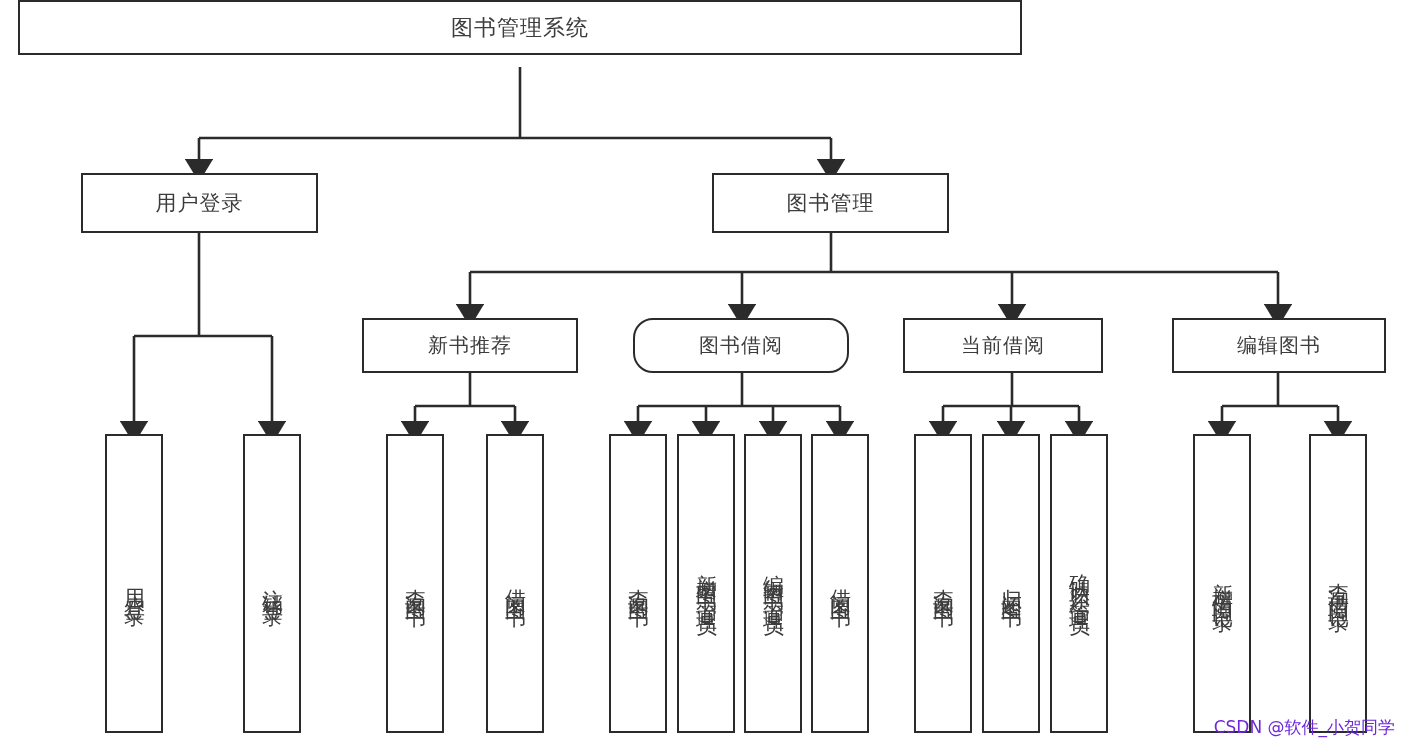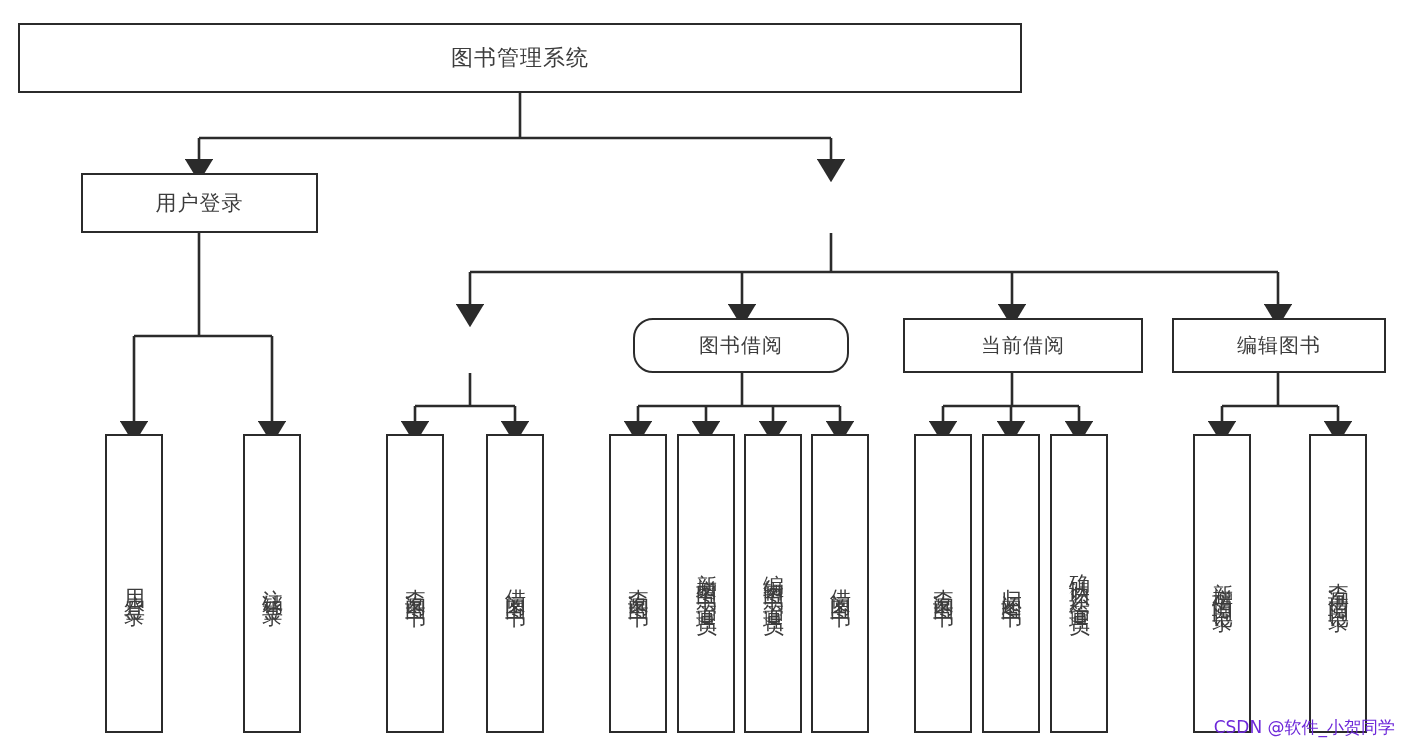--- a/index.html
+++ b/index.html
@@ -120,32 +120,38 @@
       <path d="M1011,406 L1011,424" marker-end="url(#arrow)"></path>
       <path d="M1079,406 L1079,424" marker-end="url(#arrow)"></path>
 
       <path d="M1278,373 L1278,406"></path>
       <path d="M1222,406 L1338,406"></path>
       <path d="M1222,406 L1222,424" marker-end="url(#arrow)"></path>
       <path d="M1338,406 L1338,424" marker-end="url(#arrow)"></path>
     </g>
   </svg>
 
-  <div class="node node-root" style="left:18px; top:23px; width:1004px; height:70px;">
+  <div class="node node-root" style="left:18px; top:0; width:1004px; height:55px;">
     <span>图书管理系统</span>
   </div>
 
   <div class="node node-l1" style="left:81px; top:173px; width:237px; height:60px;">
     <span>用户登录</span>
   </div>
-
+  <div class="node node-l1" style="left:712px; top:173px; width:237px; height:60px;">
+    <span>图书管理</span>
+  </div>
+
+  <div class="node node-l2" style="left:362px; top:318px; width:216px; height:55px;">
+    <span>新书推荐</span>
+  </div>
   <div class="node node-l2" style="left:633px; top:318px; width:216px; height:55px;border-radius:20px;">
     <span>图书借阅</span>
   </div>
-  <div class="node node-l2" style="left:903px; top:318px; width:240px; height:55px;">
+  <div class="node node-l2" style="left:903px; top:318px; width:200px; height:55px;">
     <span>当前借阅</span>
   </div>
   <div class="node node-l2" style="left:1172px; top:318px; width:214px; height:55px;">
     <span>编辑图书</span>
   </div>
 
   <div class="node node-leaf" style="left:105px; top:434px; width:58px; height:299px;">
     <span class="vtext">用户登录</span>
   </div>
   <div class="node node-leaf" style="left:243px; top:434px; width:58px; height:299px;">

